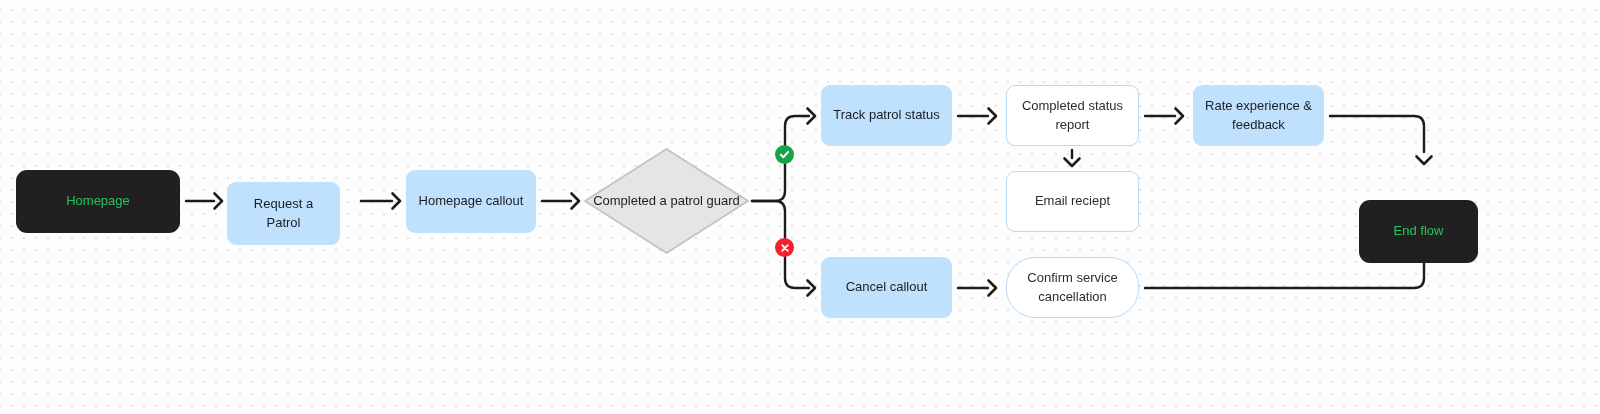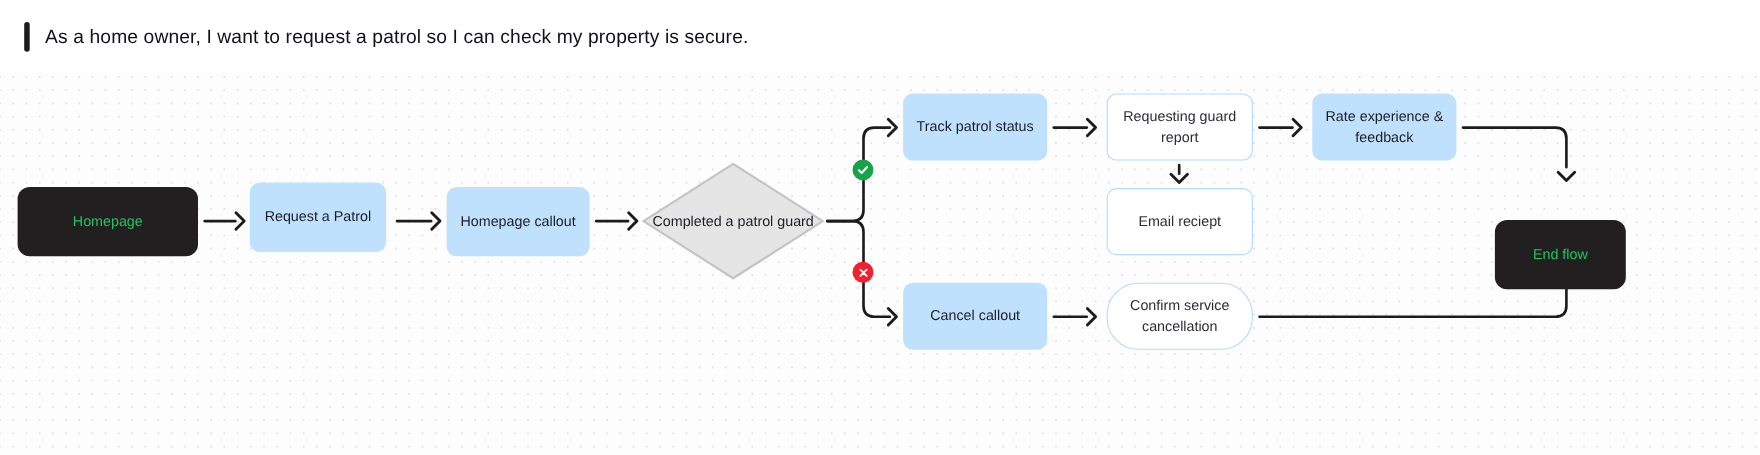--- a/index.html
+++ b/index.html
@@ -136,24 +136,20 @@
     justify-content: center;
     z-index: 6;
   }
   .badge svg { display: block; }
 </style>
 </head>
 <body>
 
 <div id="canvas">
 
-  <div id="title-row">
-    <div id="title-accent"></div>
-    <div id="title-text">As a home owner, I want to request a patrol so I can check my property is secure.</div>
-  </div>
 
   <svg id="edges" viewBox="0 0 1600 414" xmlns="http://www.w3.org/2000/svg">
       <g>
         <path class="edge-path" d="M 186 201 L 214 201"></path>
         <path class="edge-head" d="M 214.5 193.5 L 222 201 L 214.5 208.5"></path>
       </g>
       <g>
         <path class="edge-path" d="M 361 201 L 392 201"></path>
         <path class="edge-head" d="M 392.5 193.5 L 400 201 L 392.5 208.5"></path>
       </g>
@@ -190,24 +186,24 @@
         <path class="edge-head" d="M 988.5 280.5 L 996 288 L 988.5 295.5"></path>
       </g>
       <g>
         <path class="edge-path" d="M 1145 288 L 1414 288 Q 1424 288 1424 278 L 1424 252"></path>
         <path class="edge-head" d="M 1416.5 247.5 L 1424 240 L 1431.5 247.5"></path>
       </g>
     </svg>
 
   <div id="node-layer">
       <div class="node node-dark" style="left: 16px; top: 170px; width: 164px; height: 63px;">Homepage</div>
-      <div class="node node-blue" style="left: 227px; top: 166px; width: 124px; height: 63px;">Request a Patrol</div>
+      <div class="node node-blue" style="left: 227px; top: 182px; width: 113px; height: 63px;">Request a Patrol</div>
       <div class="node node-blue" style="left: 406px; top: 170px; width: 130px; height: 63px;">Homepage callout</div>
       <div class="node node-blue" style="left: 821px; top: 85px; width: 131px; height: 61px;">Track patrol status</div>
-      <div class="node node-outline" style="left: 1006px; top: 85px; width: 133px; height: 61px;">Requesting guard report</div>
+      <div class="node node-outline" style="left: 1006px; top: 85px; width: 133px; height: 61px;">Completed status report</div>
       <div class="node node-blue" style="left: 1193px; top: 85px; width: 131px; height: 61px;">Rate experience &amp; feedback</div>
       <div class="node node-outline" style="left: 1006px; top: 171px; width: 133px; height: 61px;">Email reciept</div>
       <div class="node node-blue" style="left: 821px; top: 257px; width: 131px; height: 61px;">Cancel callout</div>
       <div class="node node-outline" style="left: 1006px; top: 257px; width: 133px; height: 61px; border-radius: 29px;">Confirm service cancellation</div>
       <div class="node node-dark" style="left: 1359px; top: 154px; width: 119px; height: 63px; margin-top: 46px;">End flow</div>
       <div class="diamond-wrap" style="left: 583px; top: 147px; width: 167px; height: 108px;">
         <svg width="167" height="108" viewBox="0 0 167 108">
           <polygon points="83.5,2 165,54 83.5,106 2,54" fill="#e5e5e5" stroke="#c4c4c4" stroke-width="2" stroke-linejoin="round"></polygon>
         </svg>
         <div class="diamond-label">Completed a patrol guard</div>

